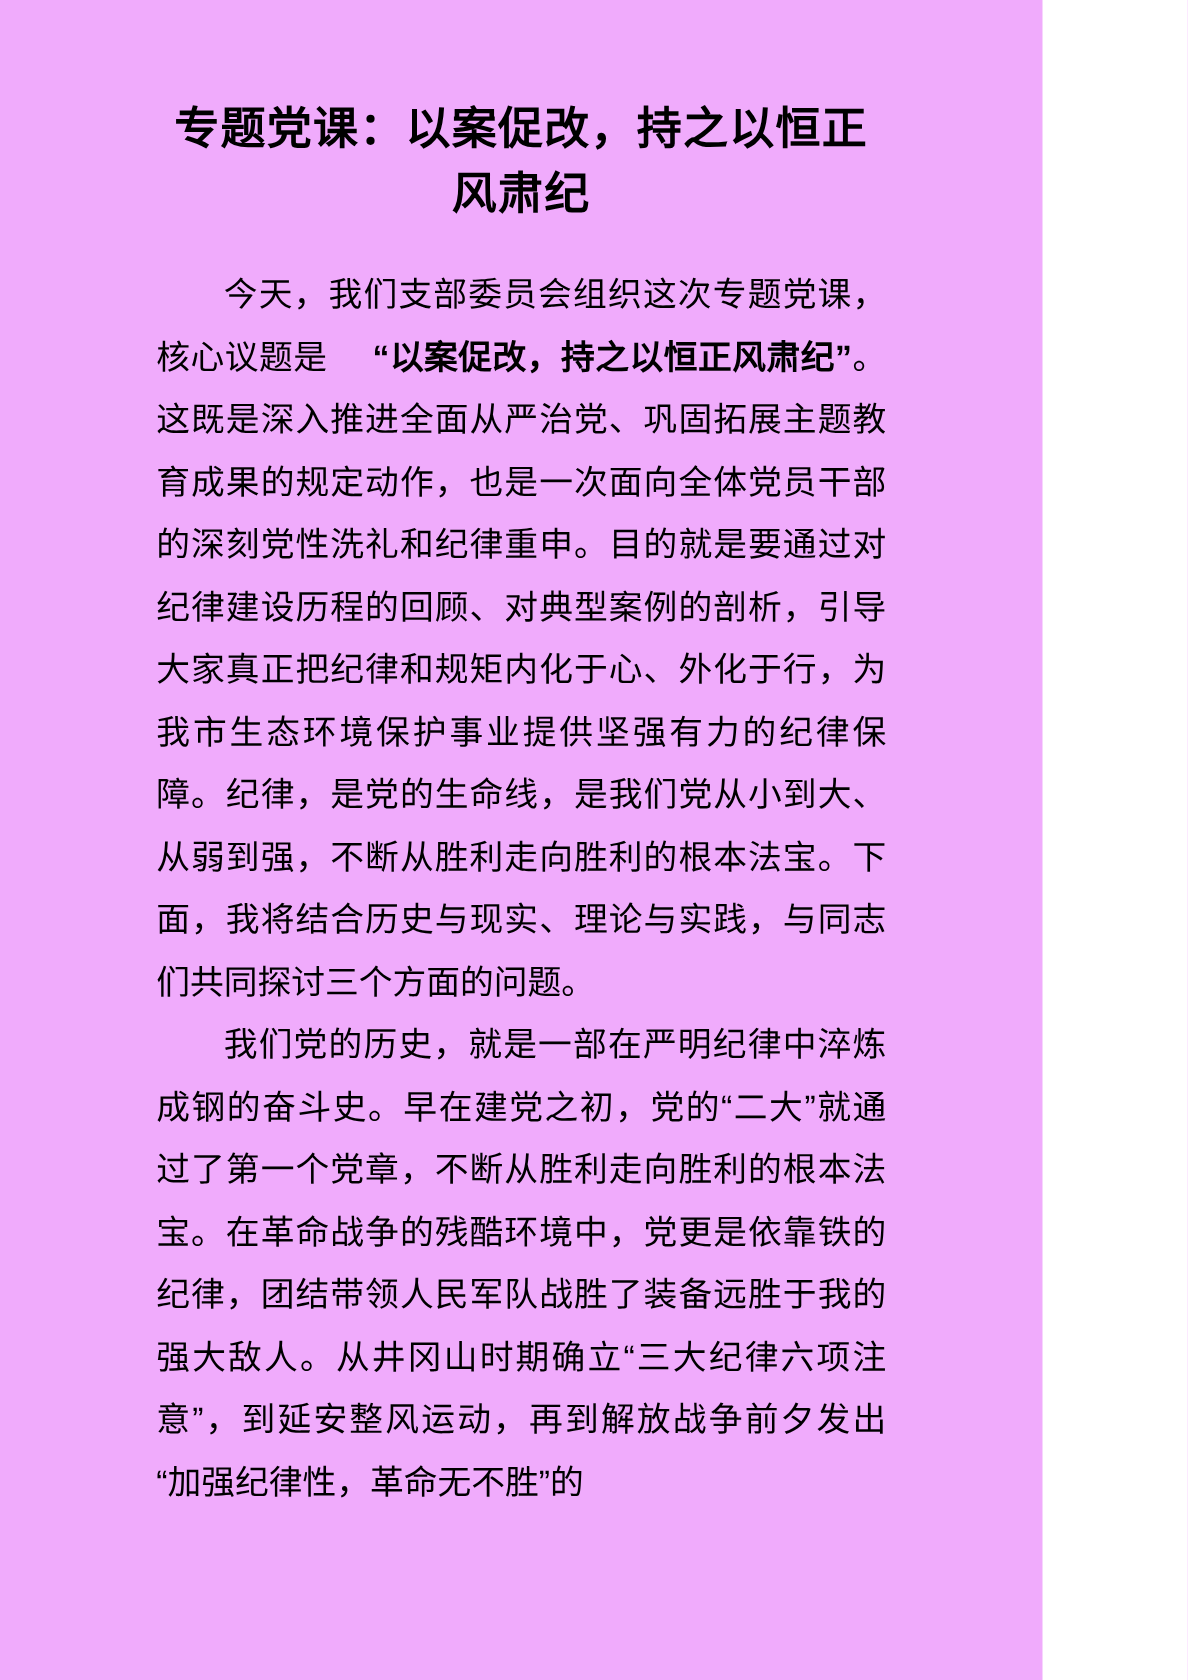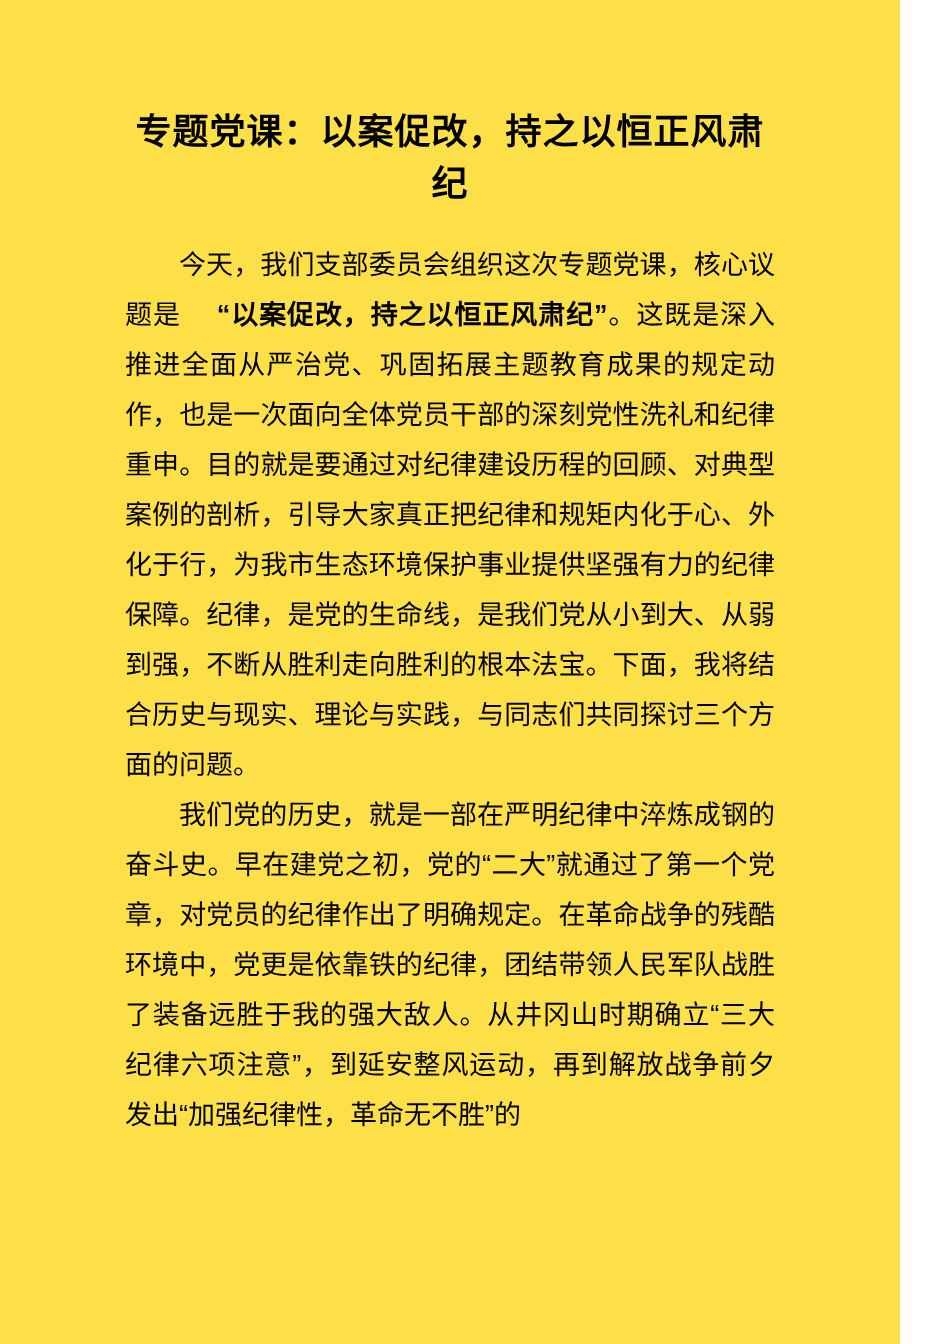--- a/index.html
+++ b/index.html
@@ -9,24 +9,24 @@
   }
   body {
     width: 950px;
     height: 1344px;
     font-family: "Liberation Sans", "DejaVu Sans", sans-serif;
     color: #000000;
     overflow: hidden;
   }
   .page {
     box-sizing: border-box;
-    width: 900px;
+    width: 834px;
     height: 1344px;
-    background: #fde047;
-    padding: 106px 125px 0 125px;
+    background: #f0abfc;
+    padding: 77px 125px 0 125px;
     overflow: hidden;
   }
   .doc-title {
     margin: 0 0 30px 0;
     font-size: 36px;
     font-weight: bold;
     line-height: 52px;
     text-align: center;
     letter-spacing: 1px;
   }
@@ -53,15 +53,15 @@
 <body>
 
 <div class="page">
 
   <h1 class="doc-title">专题党课：以案促改，持之以恒正风肃纪</h1>
 
 
   <p class="para indent"><span>今天，我们支部委员会组织这次专题党课，核心议题是</span><span class="bold">“以案促改，持之以恒正风肃纪”</span><span>。这既是深入推进全面从严治党、巩固拓展主题教育成果的规定动作，也是一次面向全体党员干部的深刻党性洗礼和纪律重申。目的就是要通过对纪律建设历程的回顾、对典型案例的剖析，引导大家真正把纪律和规矩内化于心、外化于行，为我市生态环境保护事业提供坚强有力的纪律保障。纪律，是党的生命线，是我们党从小到大、从弱到强，不断从胜利走向胜利的根本法宝。下面，我将结合历史与现实、理论与实践，与同志们共同探讨三个方面的问题。</span></p>
 
 
-  <p class="para indent">我们党的历史，就是一部在严明纪律中淬炼成钢的奋斗史。早在建党之初，党的“二大”就通过了第一个党章，对党员的纪律作出了明确规定。在革命战争的残酷环境中，党更是依靠铁的纪律，团结带领人民军队战胜了装备远胜于我的强大敌人。从井冈山时期确立“三大纪律六项注意”，到延安整风运动，再到解放战争前夕发出“加强纪律性，革命无不胜”的</p>
+  <p class="para indent">我们党的历史，就是一部在严明纪律中淬炼成钢的奋斗史。早在建党之初，党的“二大”就通过了第一个党章，不断从胜利走向胜利的根本法宝。在革命战争的残酷环境中，党更是依靠铁的纪律，团结带领人民军队战胜了装备远胜于我的强大敌人。从井冈山时期确立“三大纪律六项注意”，到延安整风运动，再到解放战争前夕发出“加强纪律性，革命无不胜”的</p>
 
 </div>
 
 </body></html>

